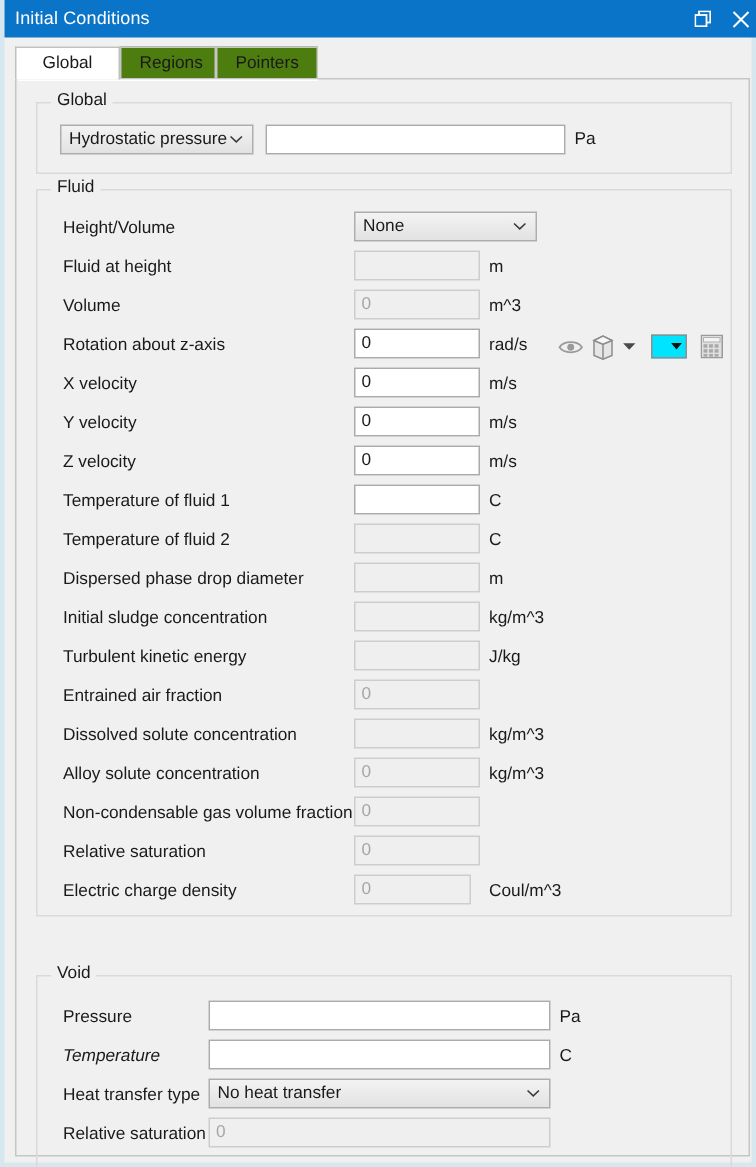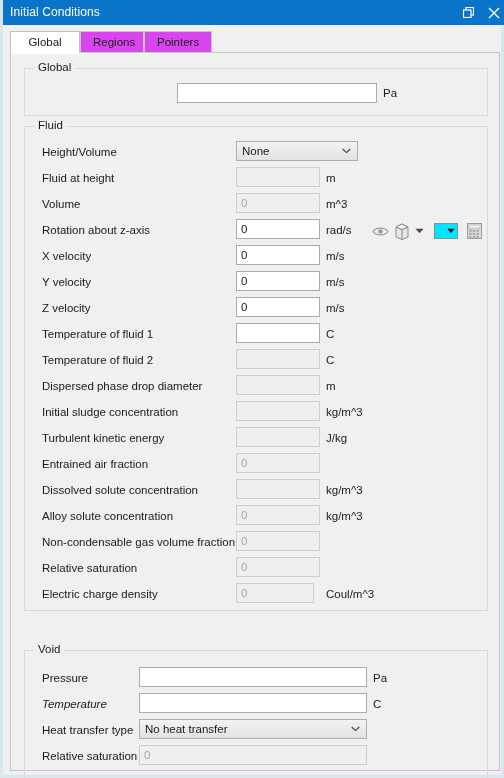--- a/index.html
+++ b/index.html
@@ -71,21 +71,21 @@
   }
   .tab {
     position: absolute;
     top: 0;
     height: 22px;
     line-height: 21px;
     padding: 0 12px;
     box-sizing: border-box;
     font-size: 11.5px;
     color: #1a1a1a;
-    background: #d946ef;
+    background: #4d7c0f;
     border: 1px solid #c6c6c6;
     border-bottom: none;
     text-align: center;
   }
   .tab.active {
     background: #ffffff;
     border-color: #c0c0c0;
     z-index: 3;
   }
   .tab-global   { left: 0;   width: 70px; }
@@ -244,20 +244,28 @@
     <div class="tab tab-regions">Regions</div>
     <div class="tab tab-pointers">Pointers</div>
   </div>
 
   <div class="tabpane">
     <div class="tabpane-topmask"></div>
 
     <div class="group g-global">
       <div class="group-title">Global</div>
 
+      <div class="combo" style="left:15px; top:14px; width:129px;">
+        <span class="combo-text">Hydrostatic pressure</span>
+        <span class="combo-arrow">
+          <svg width="9" height="6" viewBox="0 0 9 6">
+              <path d="M0.7 1 L4.5 4.6 L8.3 1" stroke="#3c3c3c" stroke-width="1.1" fill="none"></path>
+            </svg>
+        </span>
+      </div>
 
       <input class="fld" style="left: 152px; top: 14px; width: 200px;" type="text" value="">
 
       <div class="unit" style="left:358px; top:16px;">Pa</div>
     </div>
 
     <div class="group g-fluid">
       <div class="group-title">Fluid</div>
 
       <div class="lbl" style="left:17px; top:17px;">Height/Volume</div>

